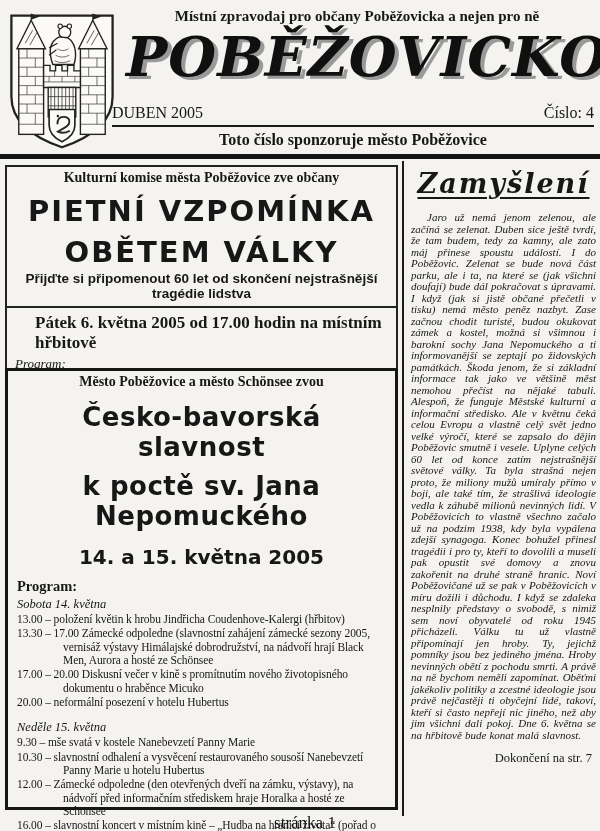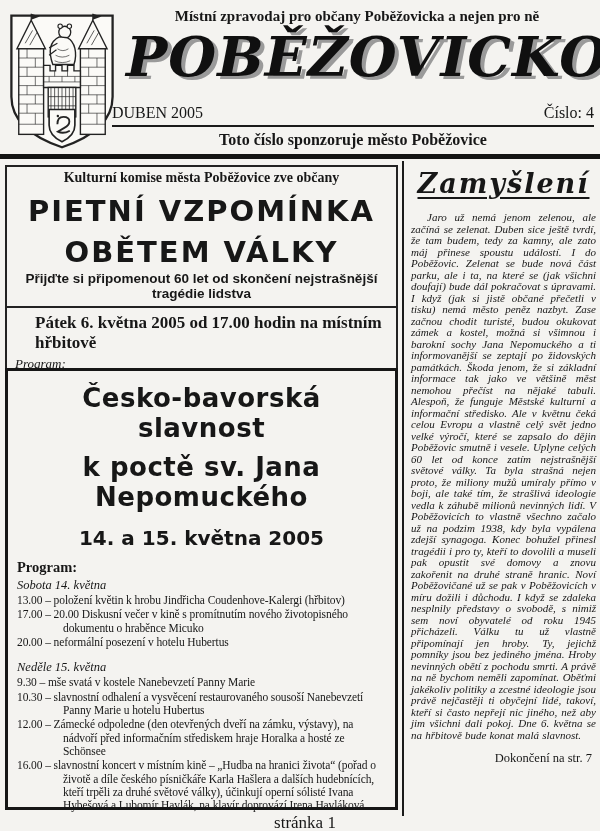--- a/index.html
+++ b/index.html
@@ -118,28 +118,30 @@
     <div class="box-intro">Kulturní komise města Poběžovice zve občany</div>
     <div class="memorial-title">PIETNÍ VZPOMÍNKA</div>
     <div class="memorial-title">OBĚTEM VÁLKY</div>
     <div class="memorial-sub">Přijďte si připomenout 60 let od skončení nejstrašnější tragédie lidstva</div>
     <div class="memorial-date">Pátek 6. května 2005 od 17.00 hodin na místním hřbitově</div>
     <div class="program-label-it">Program:</div>
     <div class="program-text">Recitace, Pěvecký sbor Základní školy Poběžovice pod vedením Jitky Mentové, položení květin k hrobům obětí války</div>
   </div>
 
   <div class="box box2">
+    <div class="box-intro">Město Poběžovice a město Schönsee zvou</div>
     <div class="fest-title fest-t1">Česko-bavorská slavnost</div>
     <div class="fest-title fest-t2">k poctě sv. Jana Nepomuckého</div>
     <div class="fest-date">14. a 15. května 2005</div>
     <div class="program-label-b">Program:</div>
 
     <div class="day-label">Sobota 14. května</div>
     <div class="schedule">
       <div class="schedule-item">13.00 – položení květin k hrobu Jindřicha Coudenhove-Kalergi (hřbitov)</div>
+      <div class="schedule-item">13.30 – 17.00 Zámecké odpoledne (slavnostní zahájení zámecké sezony 2005, vernisáž výstavy Himálajské dobrodružství, na nádvoří hrají Black Men, Aurora a hosté ze Schönsee</div>
       <div class="schedule-item">17.00 – 20.00 Diskusní večer v kině s promítnutím nového životopisného dokumentu o hraběnce Micuko</div>
       <div class="schedule-item">20.00 – neformální posezení v hotelu Hubertus</div>
     </div>
 
     <div class="day-label sunday">Neděle 15. května</div>
     <div class="schedule">
       <div class="schedule-item">9.30 – mše svatá v kostele Nanebevzetí Panny Marie</div>
       <div class="schedule-item">10.30 – slavnostní odhalení a vysvěcení restaurovaného sousoší Nanebevzetí Panny Marie u hotelu Hubertus</div>
       <div class="schedule-item">12.00 – Zámecké odpoledne (den otevřených dveří na zámku, výstavy), na nádvoří před informačním střediskem hraje Horalka a hosté ze Schönsee</div>
       <div class="schedule-item">16.00 – slavnostní koncert v místním kině – „Hudba na hranici života“ (pořad o životě a díle českého písničkáře Karla Hašlera a dalších hudebnících, kteří trpěli za druhé světové války), účinkují operní sólisté Ivana Hybešová a Lubomír Havlák, na klavír doprovází Irena Havláková</div>

